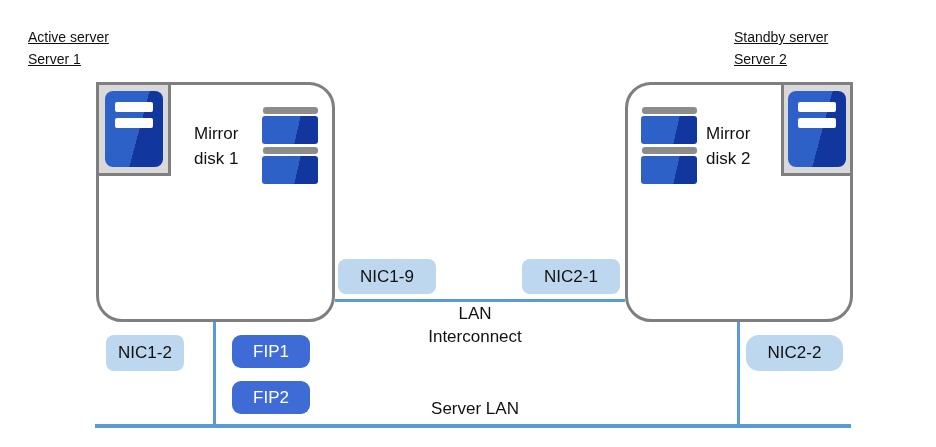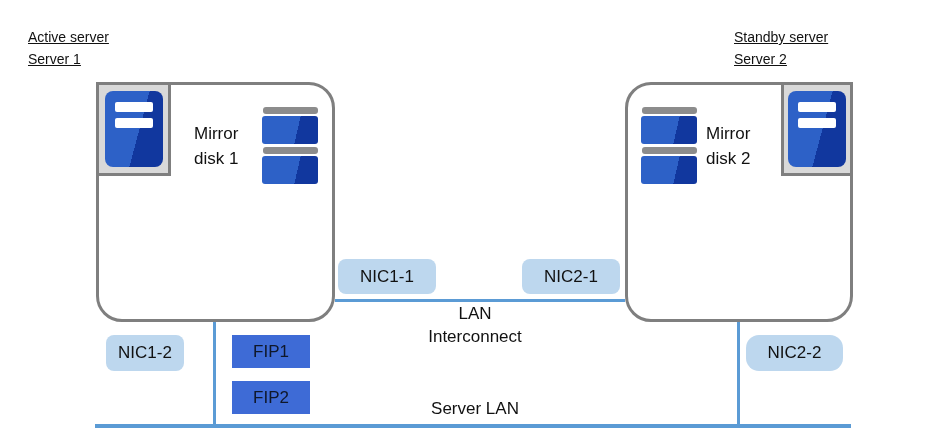--- a/index.html
+++ b/index.html
@@ -84,24 +84,24 @@
     background: var(--nic-badge-bg, #bdd7ee);
     border-radius: 8px;
     display: flex; align-items: center; justify-content: center;
     font-size: 17px;
     color: var(--text-black, #111);
     z-index: 4;
   }
   .fip-badge {
     box-sizing: border-box;
     background: var(--fip-badge-bg, #3e6bd6);
-    border-radius: 0;
+    border-radius: 9px;
     display: flex; align-items: center; justify-content: center;
     font-size: 17px;
-    color: #0f172a;
+    color: #ffffff;
     z-index: 4;
   }
 
   
   .net-line { background: var(--line-blue, #5b9bd5); z-index: 1; }
 
   .net-label {
     font-size: 17px;
     line-height: 23px;
     text-align: center;
@@ -161,21 +161,21 @@
     <div class="disk-cap"></div>
     <div class="disk-body"></div>
     <div class="disk-cap"></div>
     <div class="disk-body"></div>
   </div>
   <div class="abs mirror-label" style="left:706px; top:121px;">
     <div>Mirror</div>
     <div>disk 2</div>
   </div>
 
-  <div class="abs nic-badge" style="left:338px; top:259px; width:98px; height:35px;">NIC1-1</div>
+  <div class="abs nic-badge" style="left:338px; top:259px; width:98px; height:35px;">NIC1-9</div>
   <div class="abs nic-badge" style="left:522px; top:259px; width:98px; height:35px;">NIC2-1</div>
   <div class="abs nic-badge" style="left:106px; top:335px; width:78px; height:36px;">NIC1-2</div>
   <div class="abs nic-badge" style="left:746px; top:335px; width:97px; height:36px;border-radius:13px;">NIC2-2</div>
 
   <div class="abs fip-badge" style="left:232px; top:335px; width:78px; height:33px;">FIP1</div>
   <div class="abs fip-badge" style="left:232px; top:381px; width:78px; height:33px;">FIP2</div>
 
   <div class="abs net-label" style="left:395px; top:302px; width:160px;">
     <div>LAN</div>
     <div>Interconnect</div>

